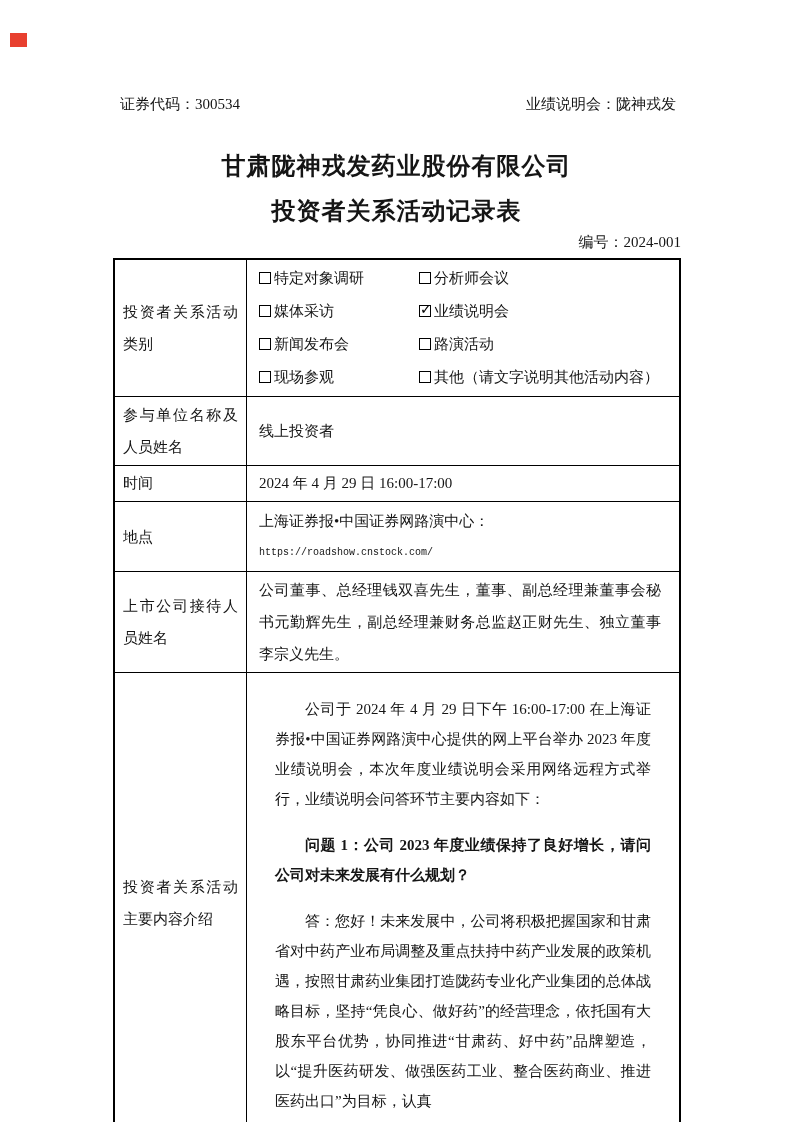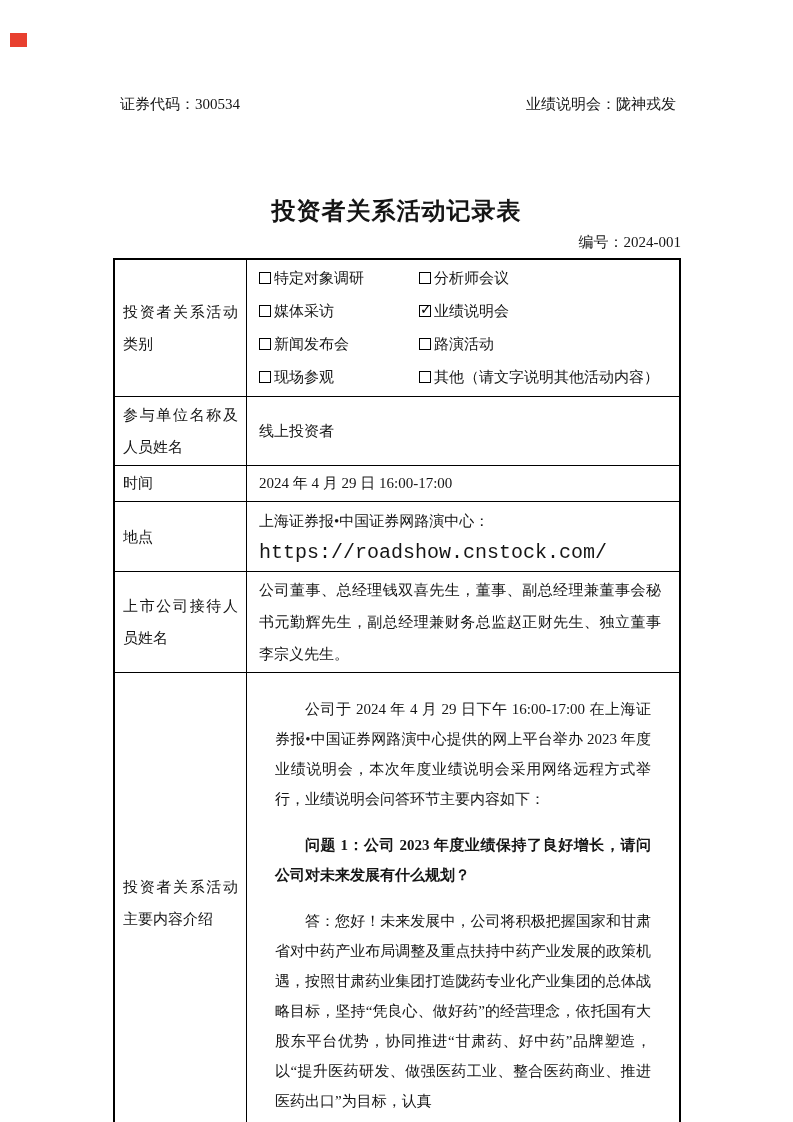--- a/index.html
+++ b/index.html
@@ -76,21 +76,21 @@
   }
   .cb.checked::after {
     content: "\2713";
     position: absolute;
     left: 0px; top: -4px;
     font: bold 14px/14px "Liberation Sans", "DejaVu Sans", sans-serif;
     color: #000;
   }
   .url-line {
     font-family: "Liberation Mono", "DejaVu Sans Mono", monospace;
-    font-size: 20px;
+    font-size: 10px;
   }
   td.hosts-cell { text-align: justify; line-height: 32px; }
   td.content-cell { vertical-align: top; padding: 5px 12px 0 12px; }
   .para {
     margin: 16px;
     font-size: 15px;
     line-height: 30px;
     text-align: justify;
     text-indent: 2em;
   }
@@ -101,20 +101,21 @@
 
 <div class="page">
 
   <div class="corner-mark"></div>
 
   <div class="hdr-line">
     <span>证券代码：300534</span>
     <span>业绩说明会：陇神戎发</span>
   </div>
 
+  <h1 class="doc-title t1">甘肃陇神戎发药业股份有限公司</h1>
   <h1 class="doc-title t2">投资者关系活动记录表</h1>
 
   <div class="doc-no">编号：2024-001</div>
 
   <table class="record">
     <tbody>
         <tr>
       <td class="lbl" style="height:132px">投资者关系活动类别</td>
       <td class="val" style="padding:0 8px 0 12px">
         <div class="optline">

